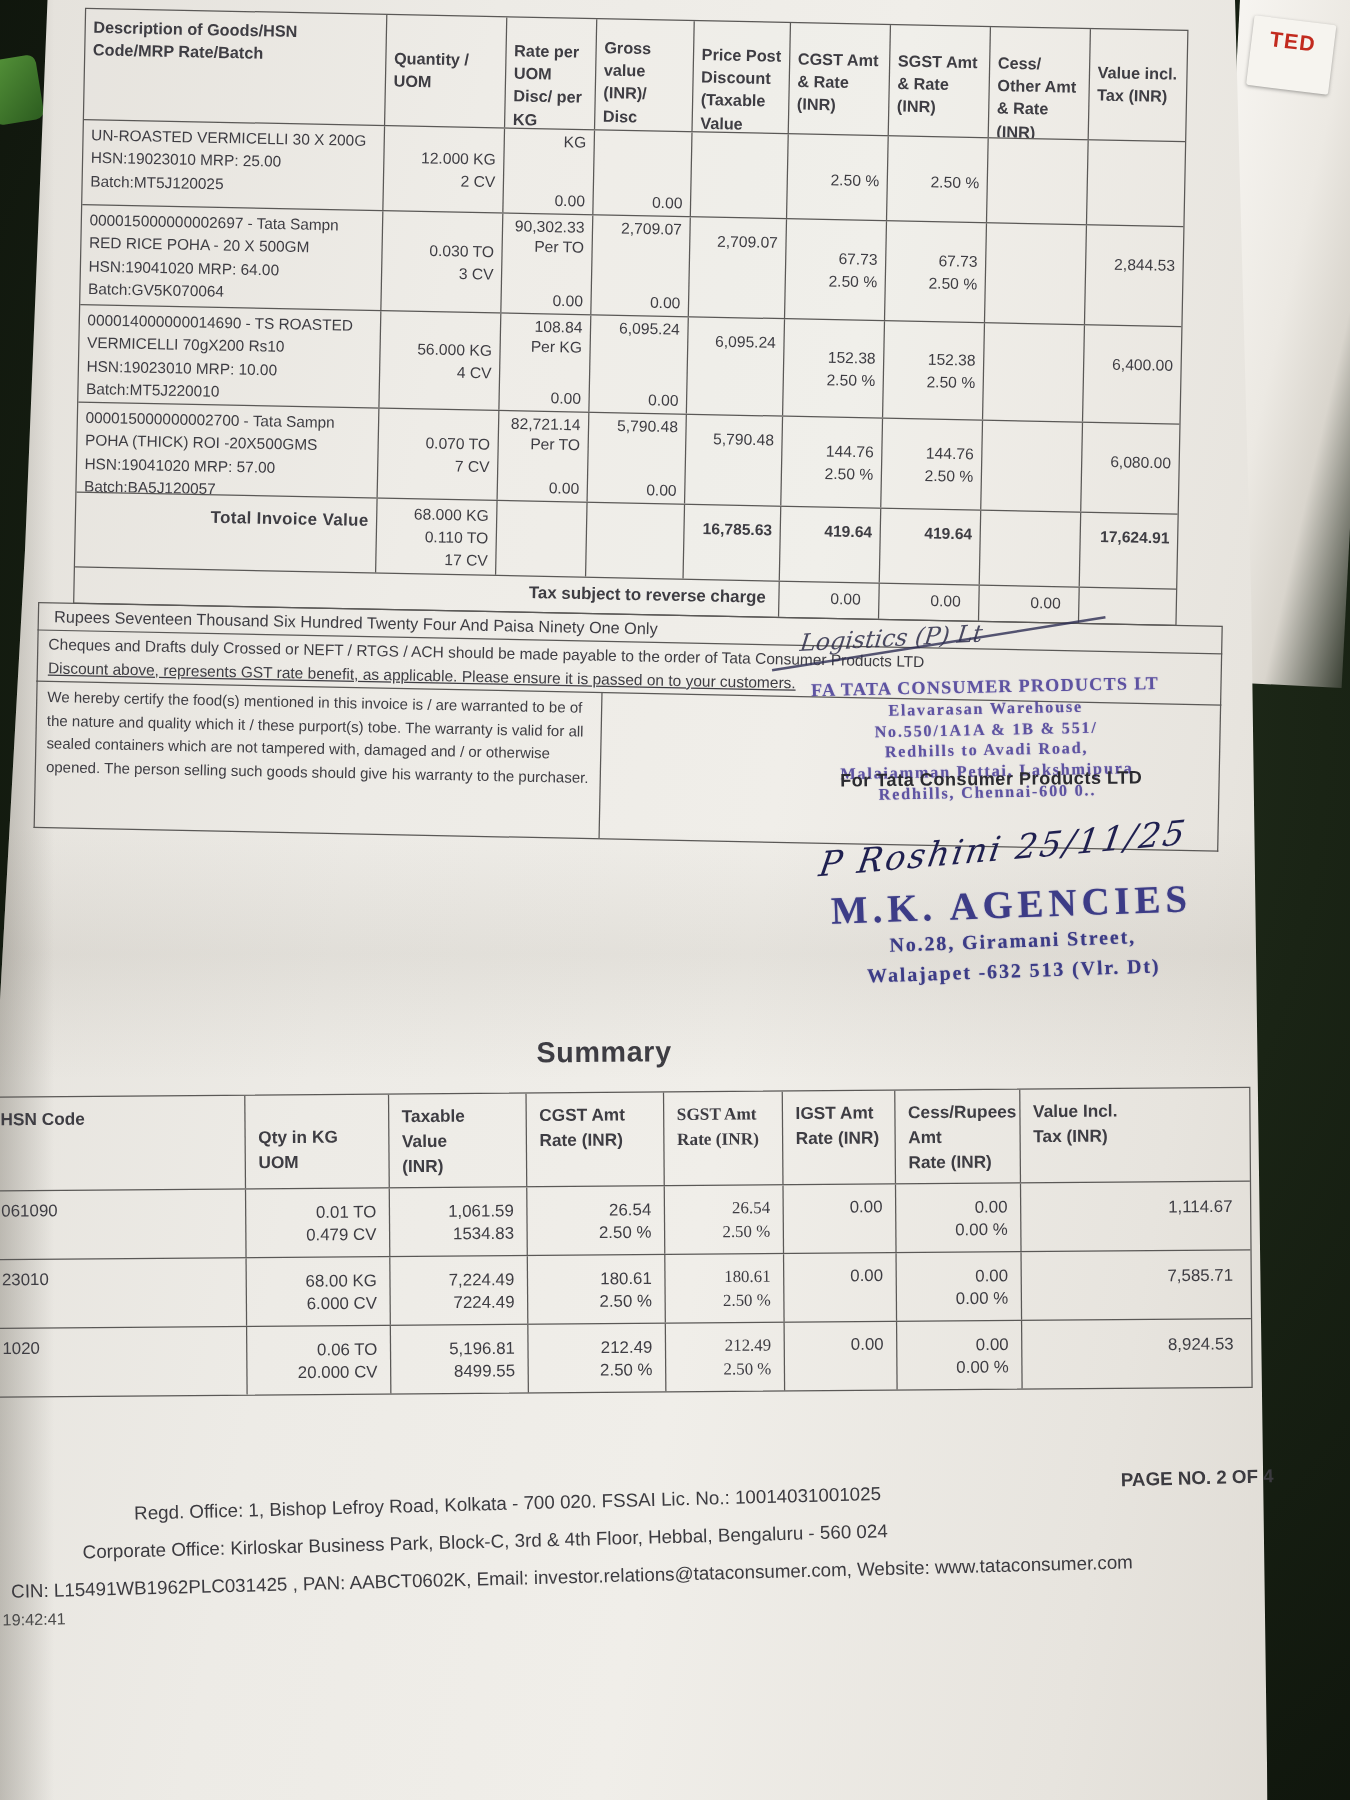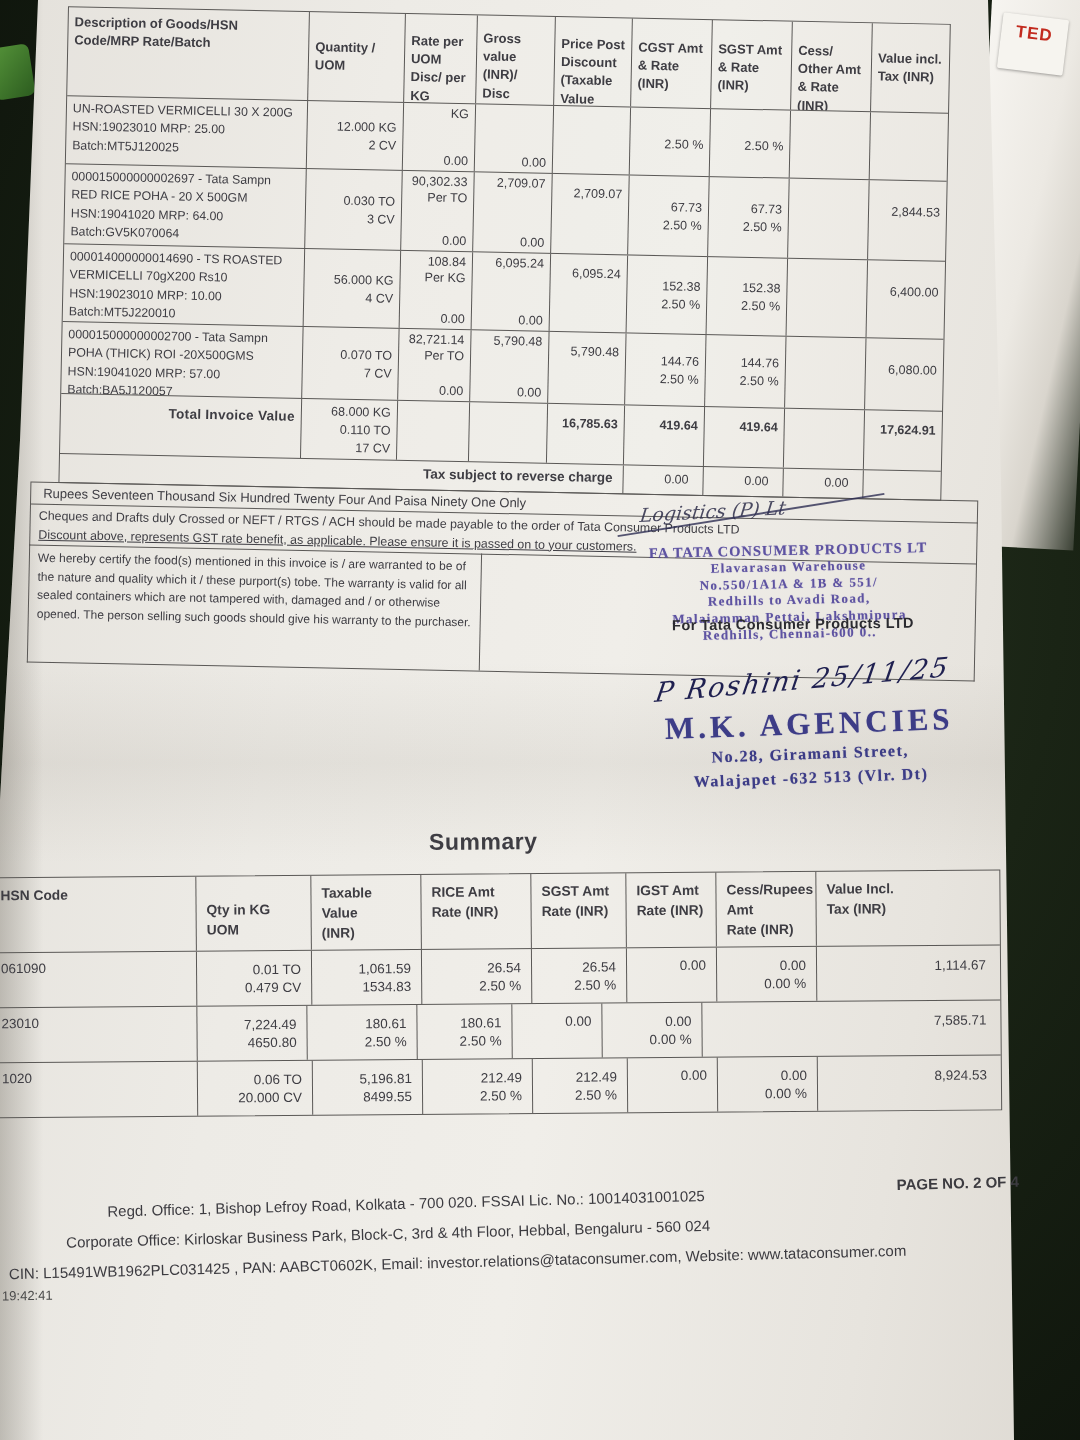--- a/index.html
+++ b/index.html
@@ -78,21 +78,21 @@
 
   
   .block-summary{position:absolute;left:0;top:828px;width:1080px;transform:rotate(-.45deg);color:#3e3d43;}
   .sum-title{margin-left:430px;font-size:23px;font-weight:bold;letter-spacing:.5px;}
   .stable{position:relative;left:-45px;top:18px;width:1046px;border:1.6px solid #5a5856;box-sizing:border-box;}
   .srow{display:flex;border-top:1.4px solid #5a5856;box-sizing:border-box;}
   .srow:first-child{border-top:none;}
   .scell{border-left:1.4px solid #5a5856;box-sizing:border-box;padding:4px 10px;font-size:13.5px;overflow:hidden;}
   .scell:first-child{border-left:none;}
   .s1{width:240px;padding-left:45px;} .s2{width:115px;} .s3{width:110px;} .s4{width:110px;}
-  .s5{width:95px;} .s6{width:90px;} .s7{width:100px;} .s8{flex:1;}
+  .s5{width:95px;font-family:Liberation Serif, serif;} .s6{width:90px;} .s7{width:100px;} .s8{flex:1;}
   .shead{font-weight:bold;font-size:13.8px;line-height:1.45;padding-top:8px;min-height:74px;}
   .snum{display:flex;flex-direction:column;justify-content:center;align-items:flex-end;gap:3px;text-align:right;min-height:54px;}
   .sval{text-align:right;padding-top:12px;padding-right:14px;min-height:54px;}
 
   
   .block-footer{position:absolute;left:8px;top:1192px;width:1012px;transform:rotate(-1.5deg);color:#3c3b40;font-size:15px;}
   .block-footer .f1{margin-left:100px;margin-bottom:13px;}
   .block-footer .f2{margin-left:58px;margin-bottom:13px;}
   .block-footer .f3{margin-left:0px;}
   .pageno{position:absolute;right:0;top:-6px;font-weight:bold;font-size:15px;}
@@ -333,21 +333,21 @@
       </div>
       <div class="scell s2 shead" style="padding-top:24px">
         <div>Qty in KG</div>
         <div>UOM</div>
       </div>
       <div class="scell s3 shead">
         <div>Taxable Value</div>
         <div>(INR)</div>
       </div>
       <div class="scell s4 shead">
-        <div>RICE Amt</div>
+        <div>CGST Amt</div>
         <div>Rate (INR)</div>
       </div>
       <div class="scell s5 shead">
         <div>SGST Amt</div>
         <div>Rate (INR)</div>
       </div>
       <div class="scell s6 shead">
         <div>IGST Amt</div>
         <div>Rate (INR)</div>
       </div>
@@ -385,23 +385,27 @@
       </div>
       <div class="scell s7 snum">
         <span>0.00</span>
           <span>0.00 %</span>
       </div>
       <div class="scell s8 sval">1,114.67</div>
     </div>
 
     <div class="srow">
       <div class="scell s1" style="padding-top:8px">23010</div>
+      <div class="scell s2 snum">
+        <span>68.00 KG</span>
+          <span>6.000 CV</span>
+      </div>
       <div class="scell s3 snum">
         <span>7,224.49</span>
-          <span>4650.80</span>
+          <span>7224.49</span>
       </div>
       <div class="scell s4 snum">
         <span>180.61</span>
           <span>2.50 %</span>
       </div>
       <div class="scell s5 snum">
         <span>180.61</span>
           <span>2.50 %</span>
       </div>
       <div class="scell s6 snum" style="justify-content:flex-start;padding-top:10px">

